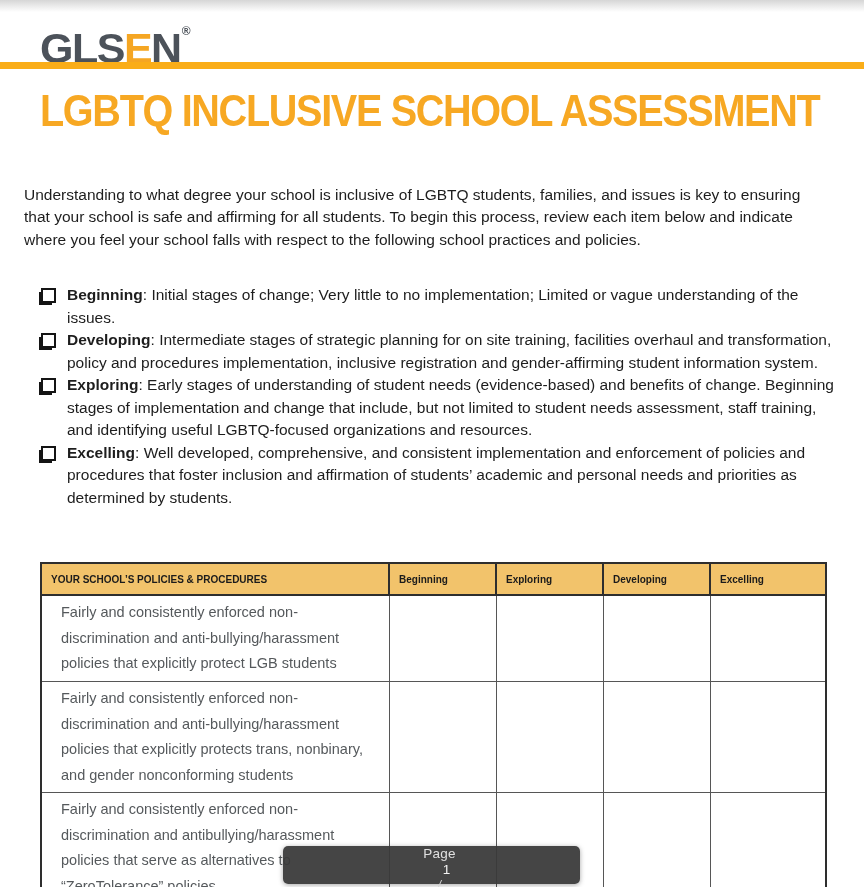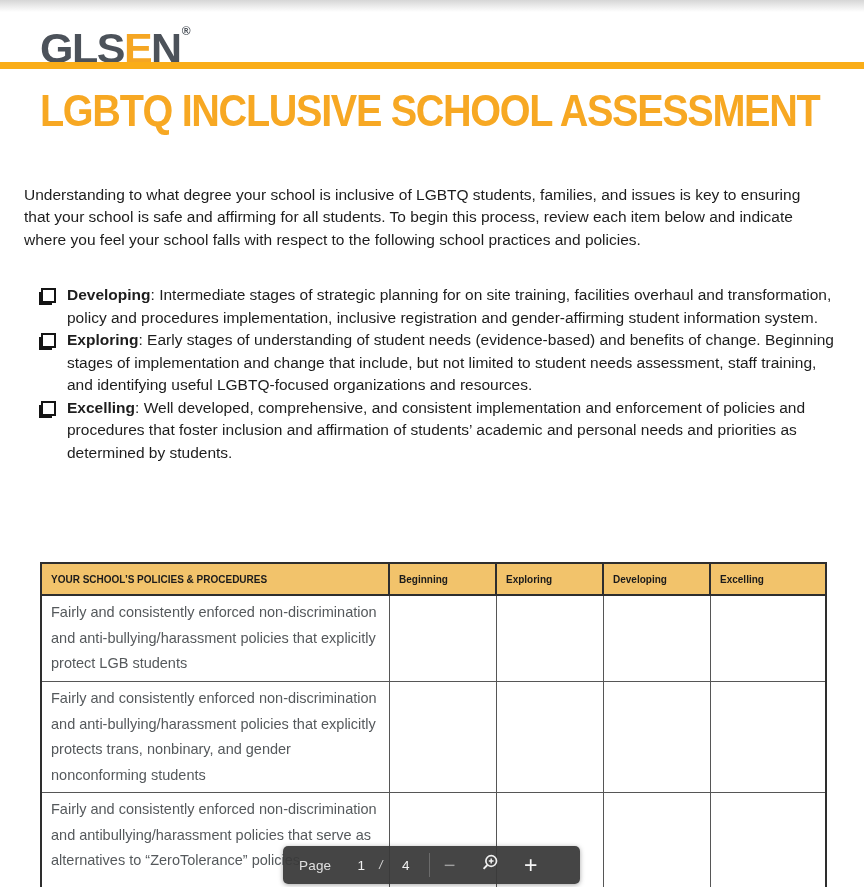--- a/index.html
+++ b/index.html
@@ -27,28 +27,28 @@
     line-height:22.5px;color:#1d1d1d;}
   .level{position:relative;padding-left:27px;}
   .checkbox{position:absolute;left:1px;top:4px;width:11px;height:11px;background:#fff;
     border:2px solid #141414;box-shadow:-3px 3px 0 -1px #141414;}
   .lvl-label{font-weight:bold;}
   
   table.assessment{position:absolute;left:40px;top:562px;width:785px;
     border-collapse:collapse;table-layout:fixed;border:2px solid #2e2e2e;}
   table.assessment th{background:#F2C36B;border:2px solid #2e2e2e;font-size:10px;
     font-weight:bold;color:#1b1b1b;text-align:left;padding:4px 9px;height:22px;}
-  table.assessment td{border:1px solid #565656;vertical-align:top;padding:4px 9px;
+  table.assessment td{border:1px solid #565656;vertical-align:top;padding:4px 19px;
     font-size:14.5px;line-height:25.5px;color:#55595c;}
   tr.r1 td{height:77px;} tr.r2 td{height:102px;} tr.r3 td{height:88px;}
   
   .toolbar{position:absolute;left:283px;top:846px;width:297px;height:38px;
     background:rgba(57,57,57,0.94);border-radius:5px;box-shadow:0 1px 5px rgba(0,0,0,0.35);
     display:flex;align-items:center;padding:0 0 0 16px;box-sizing:border-box;
-    color:#e8e8e8;font-size:13.5px;z-index:5;}
+    color:#e8e8e8;font-size:13.5px;z-index:5;flex-direction:column;}
   .toolbar .page-label{color:#e0e0e0;letter-spacing:0.2px;}
   .toolbar .page-input{width:28px;margin-left:14px;background:transparent;border:none;
     color:#f2f2f2;font-size:13.5px;text-align:center;font-family:"Liberation Sans",sans-serif;outline:none;}
   .toolbar .slash{color:#d6d6d6;font-style:italic;font-size:12px;margin:0 2px;}
   .toolbar .total{margin-left:12px;width:18px;text-align:center;color:#f2f2f2;}
   .toolbar .divider{width:1px;height:24px;background:#6b6b6b;margin:0 0 0 14px;}
   .tb-btn{background:none;border:none;cursor:pointer;padding:0;display:flex;
     align-items:center;justify-content:center;height:38px;}
   .btn-minus{color:#9e9e9e;font-size:20px;width:40px;}
   .btn-zoom{width:40px;}
@@ -63,20 +63,24 @@
   <div class="logo">
     <span>GLS</span><span class="accent">E</span><span>N</span><span class="reg">®</span>
   </div>
   <div class="accent-bar"></div>
 
   <div class="doc-title">LGBTQ INCLUSIVE SCHOOL ASSESSMENT</div>
 
   <p class="intro">Understanding to what degree your school is inclusive of LGBTQ students, families, and issues is key to ensuring that your school is safe and affirming for all students. To begin this process, review each item below and indicate where you feel your school falls with respect to the following school practices and policies.</p>
 
   <div class="levels">
+    <div class="level">
+      <span class="checkbox"></span>
+      <span class="lvl-label">Beginning</span><span>: Initial stages of change; Very little to no implementation; Limited or vague understanding of the issues.</span>
+    </div>
     <div class="level">
       <span class="checkbox"></span>
       <span class="lvl-label">Developing</span><span>: Intermediate stages of strategic planning for on site training, facilities overhaul and transformation, policy and procedures implementation, inclusive registration and gender-affirming student information system.</span>
     </div>
     <div class="level">
       <span class="checkbox"></span>
       <span class="lvl-label">Exploring</span><span>: Early stages of understanding of student needs (evidence-based) and benefits of change. Beginning stages of implementation and change that include, but not limited to student needs assessment, staff training, and identifying useful LGBTQ-focused organizations and resources.</span>
     </div>
     <div class="level">
       <span class="checkbox"></span>

